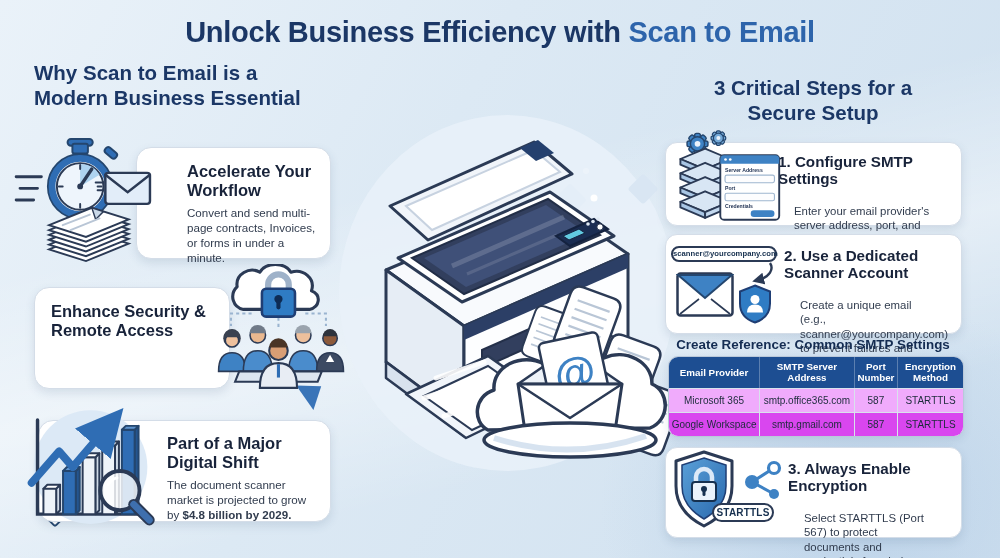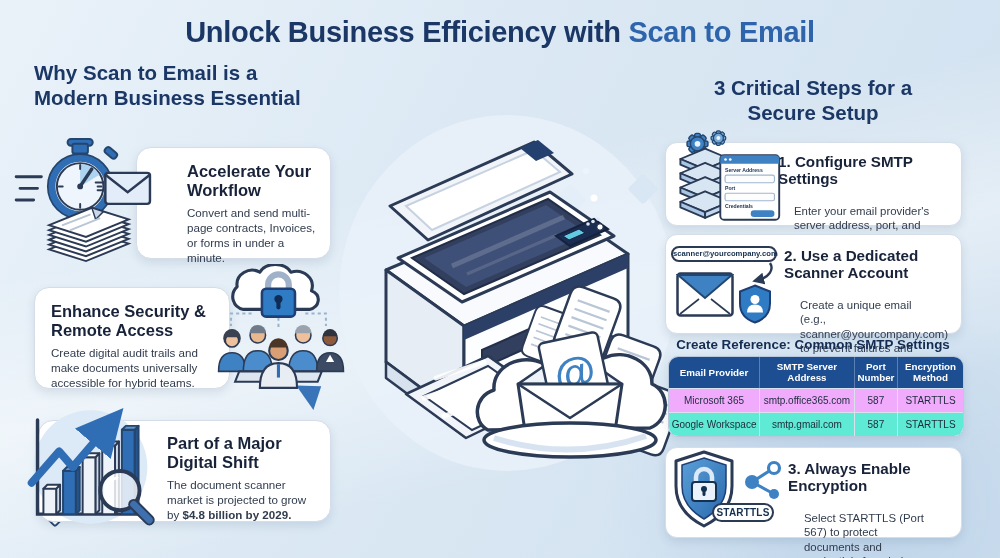--- a/index.html
+++ b/index.html
@@ -39,21 +39,21 @@
     font-size:13.4px;font-weight:bold;color:#142c52;z-index:4;}
   .table-shell{position:absolute;left:668px;top:356px;width:294px;border:1.5px solid #b9c8da;
     border-radius:10px;overflow:hidden;background:#fff;box-shadow:0 3px 8px rgba(44,74,118,.12);z-index:4;}
   table.smtp{border-collapse:collapse;table-layout:fixed;width:100%;}
   table.smtp th{background:#1d4e92;color:#fff;font-size:9.8px;font-weight:bold;text-align:center;
     padding:4px 2px;line-height:1.15;border-right:1px solid rgba(255,255,255,.28);}
   table.smtp th:last-child{border-right:none;}
   table.smtp td{font-size:10px;color:#1c2b3a;text-align:center;padding:6px 1px;
     border-right:1px solid #d9e2ec;border-top:1px solid #d9e2ec;background:#f0abfc;}
   table.smtp td:last-child{border-right:none;}
-  table.smtp tr.alt td{background:#5eead4;}
+  table.smtp tr.alt td{background:#d946ef;}
 
   .pill{position:absolute;background:#fff;border:2px solid #2b3a55;border-radius:9px;
     text-align:center;font-weight:bold;color:#16304f;z-index:6;box-sizing:border-box;}
   #scanner-email-pill{left:671px;top:246px;width:106px;height:16px;font-size:7.7px;line-height:12px;}
   #starttls-badge{left:712px;top:503px;width:62px;height:19px;font-size:10px;line-height:15px;
     border-radius:12px;border-width:2.5px;letter-spacing:.2px;}
   svg text{font-family:"Liberation Sans",sans-serif;}
 </style>
 </head>
 <body>
@@ -216,21 +216,20 @@
       </g>
     </g>
   </svg>
   <div class="card" style="left:136px;top:147px;width:195px;height:112px;padding:14px 12px 8px 50px;">
     <p class="card-title">Accelerate Your Workflow</p>
     <p class="card-body">Convert and send multi-page contracts, Invoices, or forms in under a minute.</p>
   </div>
 
   <div class="card" style="left:34px;top:287px;width:196px;height:102px;padding:14px 14px 8px 16px;">
     <p class="card-title">Enhance Security &amp; Remote Access</p>
-    <p class="card-body">Create digital audit trails and make documents universally accessible for hybrid teams.</p>
   </div>
   <svg class="icon-wrap" style="left:210px;top:264px;" width="140" height="128" viewBox="0 0 135 124">
     <path d="M32,44 C22,42 18,30 26,22 C24,10 38,2 48,8 C54,-2 72,-2 78,8 C90,4 102,14 98,26 C108,30 106,42 96,44 Z" fill="#ffffff" stroke="#2b3a55" stroke-width="3" stroke-linejoin="round"></path>
     <path d="M40,48 H20 V60 M66,52 V62 M92,48 H112 V60" fill="none" stroke="#9ab4d0" stroke-width="2" stroke-dasharray="3,3"></path>
     <g>
       <path d="M56,26 v-6 a10,10 0 0 1 20,0 v6" fill="none" stroke="#9fb2c9" stroke-width="6" stroke-linecap="round"></path>
       <rect x="50" y="24" width="32" height="27" rx="4" fill="#2f7cc4" stroke="#1f3e74" stroke-width="2.5"></rect>
       <circle cx="66" cy="34" r="4" fill="#0e2c55"></circle>
         <rect x="64" y="35" width="4" height="9" rx="2" fill="#0e2c55"></rect>
     </g>

